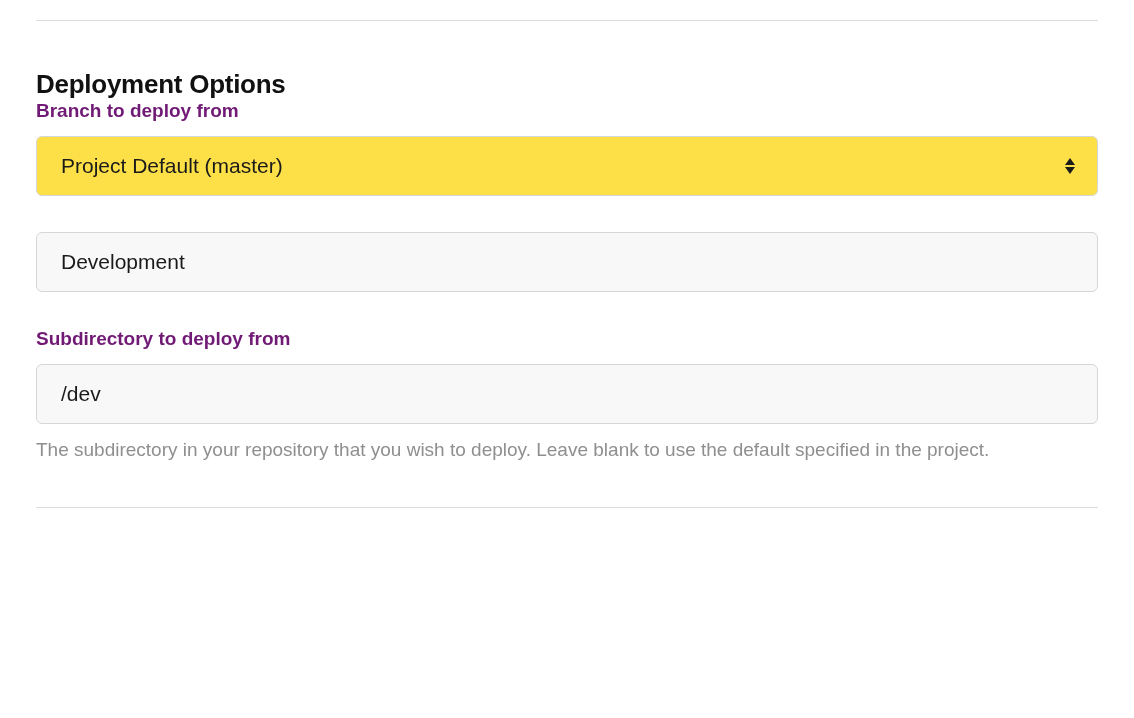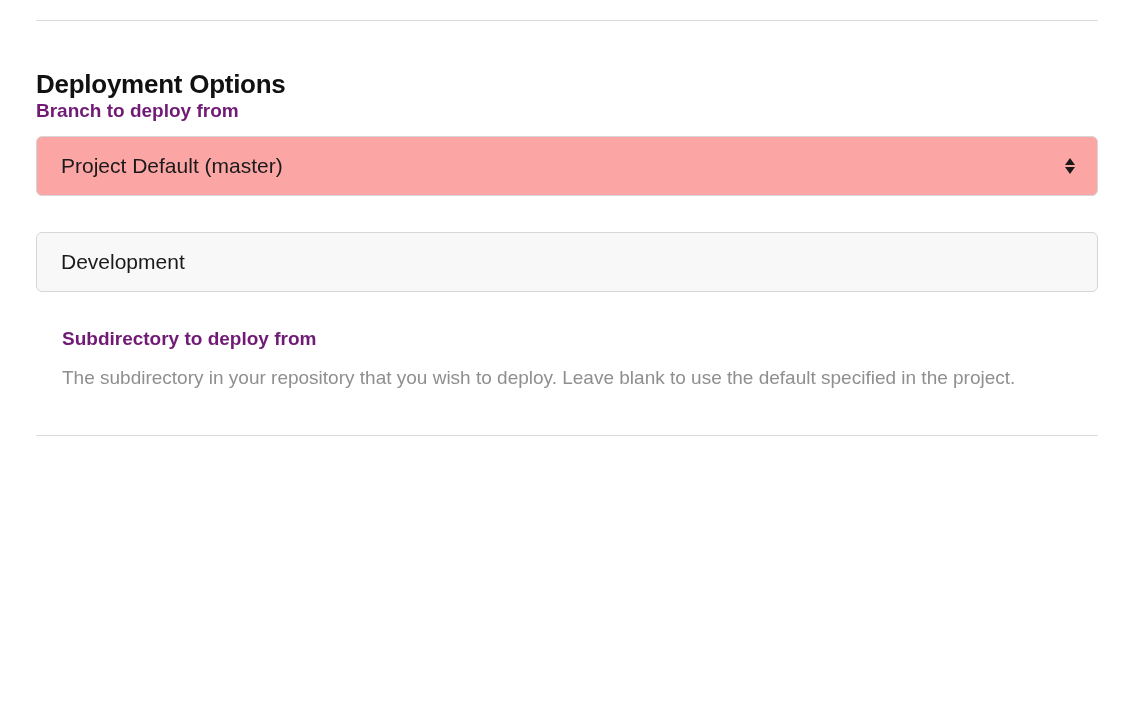--- a/index.html
+++ b/index.html
@@ -39,21 +39,21 @@
       position: relative;
       width: 100%;
     }
     .form-select {
       width: 100%;
       height: 60px;
       padding: 0 50px 0 24px;
       font-size: 21px;
       font-weight: 400;
       color: #1a1a1a;
-      background: #fca5a5;
+      background: #fde047;
       border: 1px solid #d6d6d6;
       border-radius: 6px;
       appearance: none;
       -webkit-appearance: none;
       cursor: pointer;
       font-family: inherit;
       line-height: 58px;
     }
     .select-caret {
       position: absolute;
@@ -115,18 +115,19 @@
           <polygon points="1,0 11,0 6,7" fill="#1a1a1a"></polygon>
         </svg>
     </span>
   </div>
 </div>
 
 <div class="field-group">
   <input type="text" class="form-input" value="Development" style="">
 </div>
 
-<div class="field-group" style="margin-bottom:0;margin-left:26px;">
+<div class="field-group" style="margin-bottom:0;">
   <label class="field-label">Subdirectory to deploy from</label>
+  <input type="text" class="form-input" value="/dev" style="">
   <p class="help-text">The subdirectory in your repository that you wish to deploy. Leave blank to use the default specified in the project.</p>
 </div>
 
 <div class="divider-bottom"></div>
 
 </body></html>

